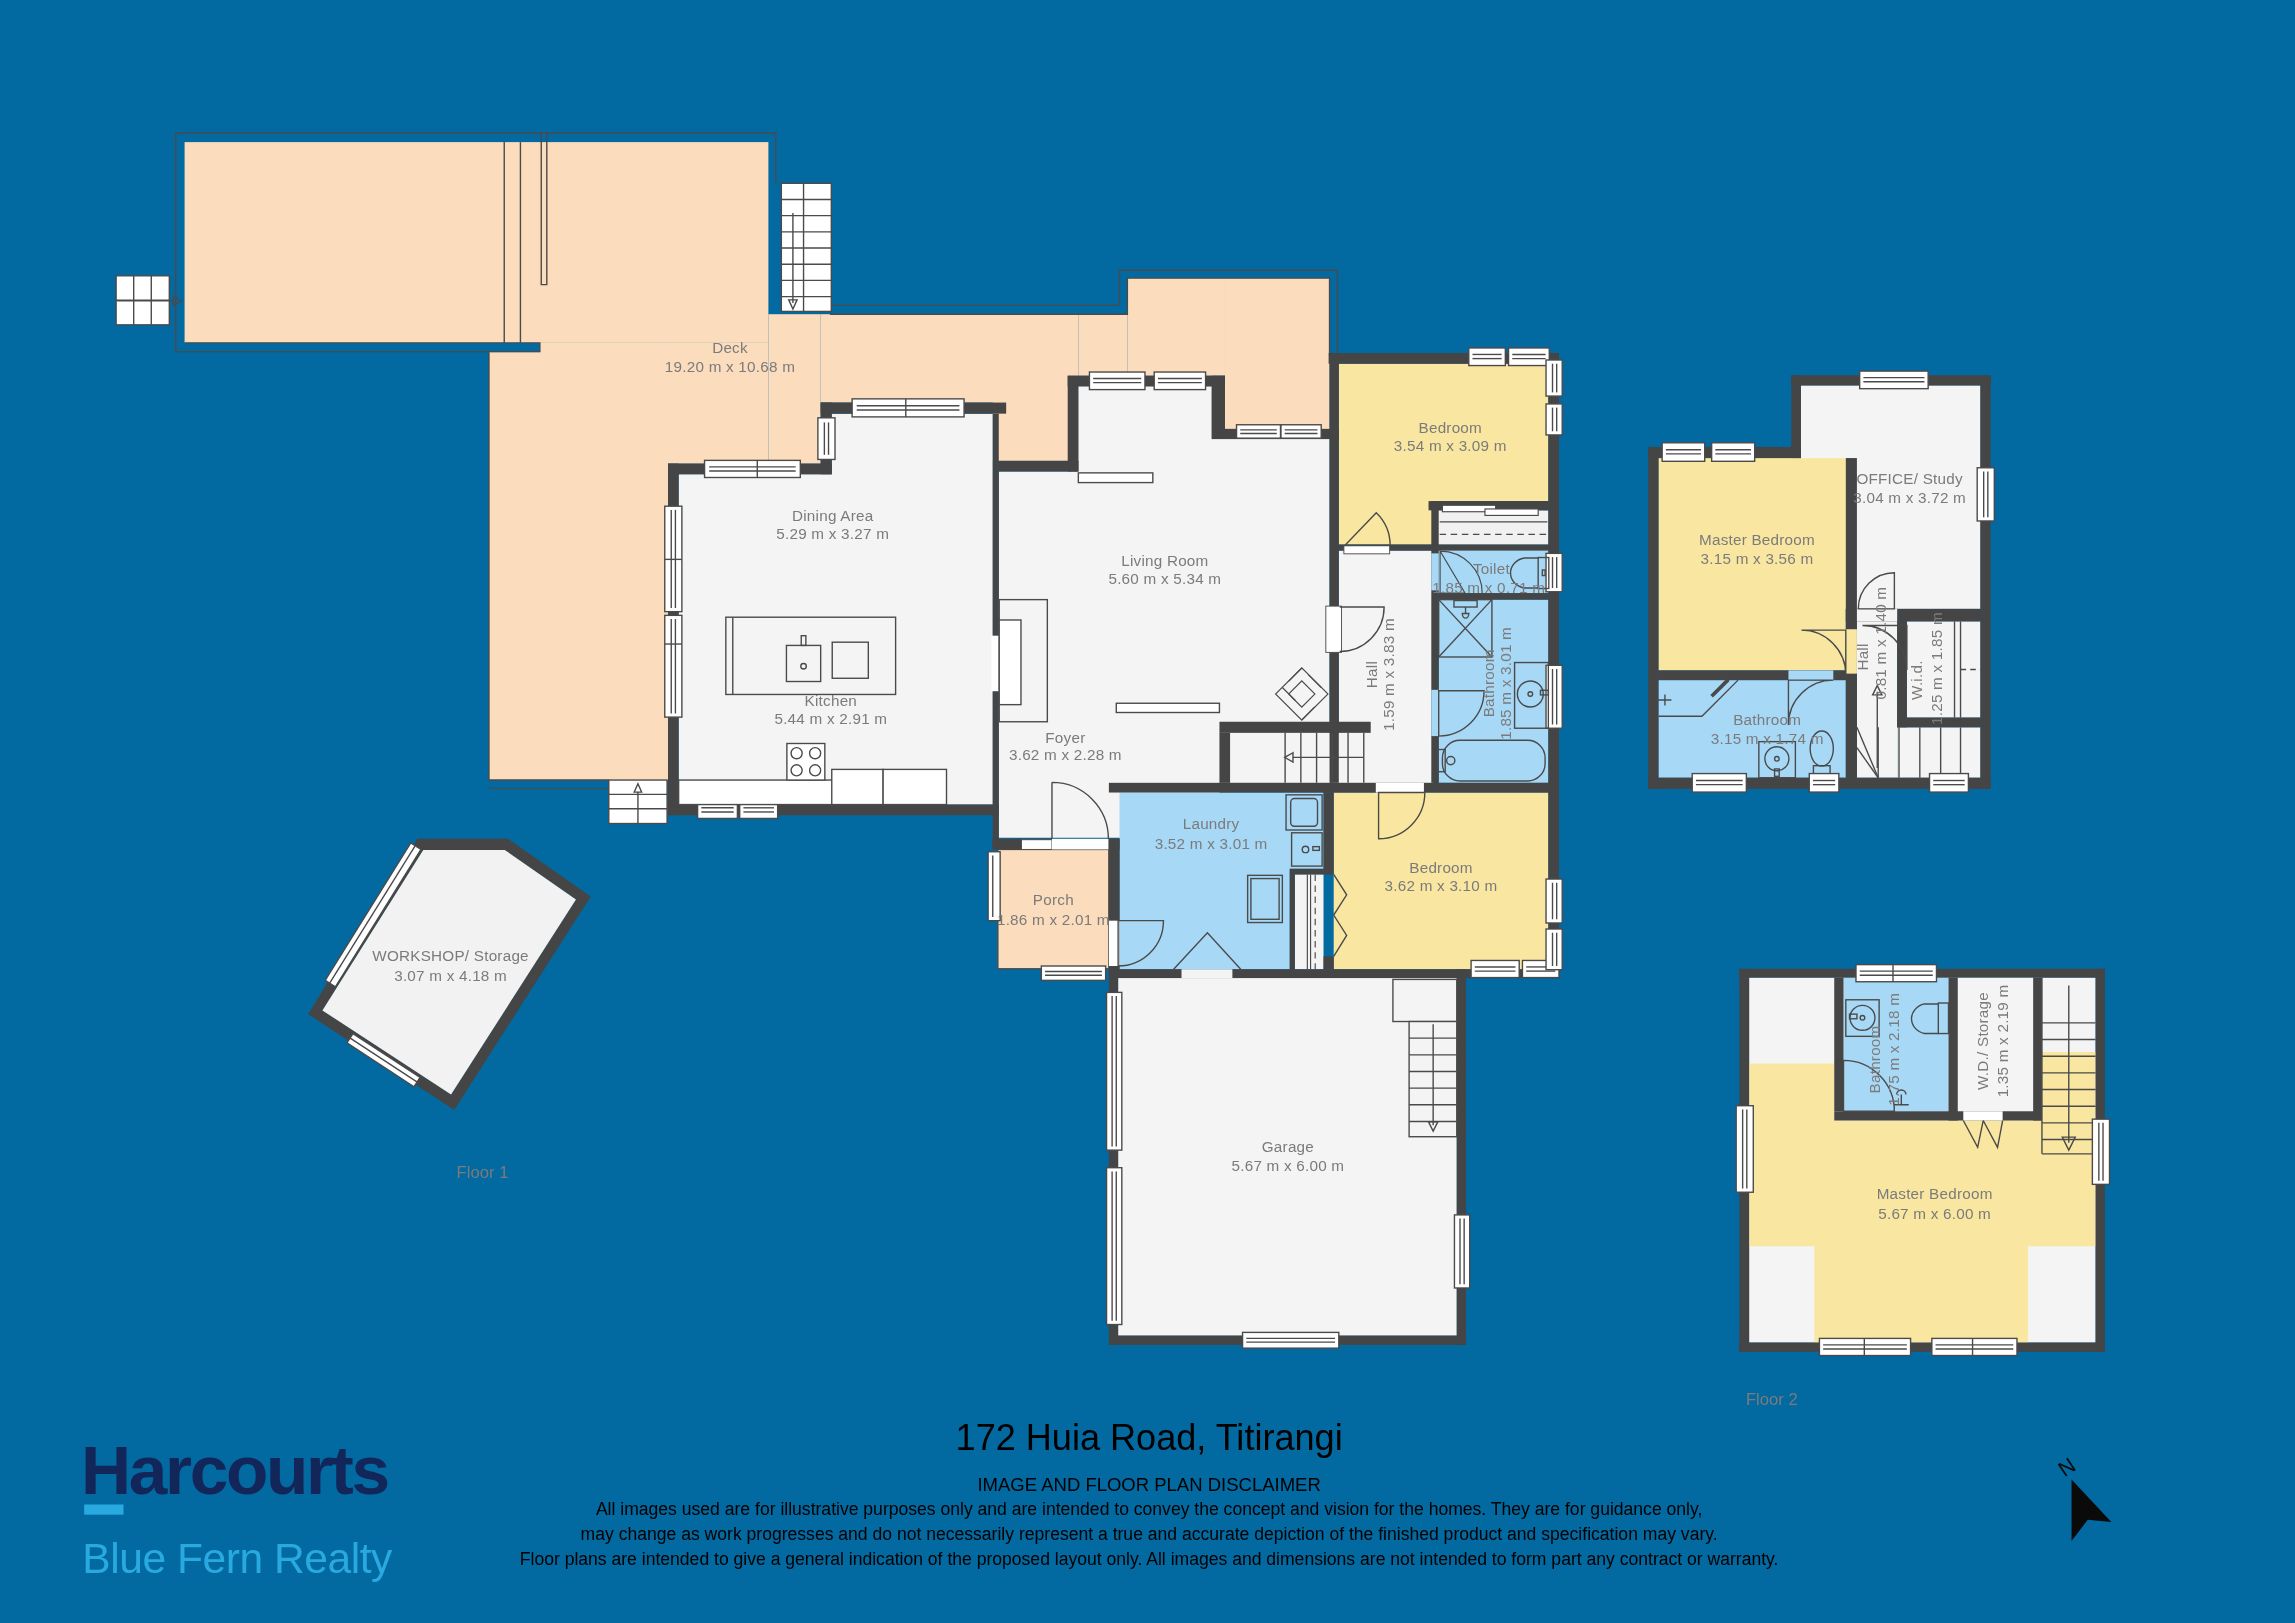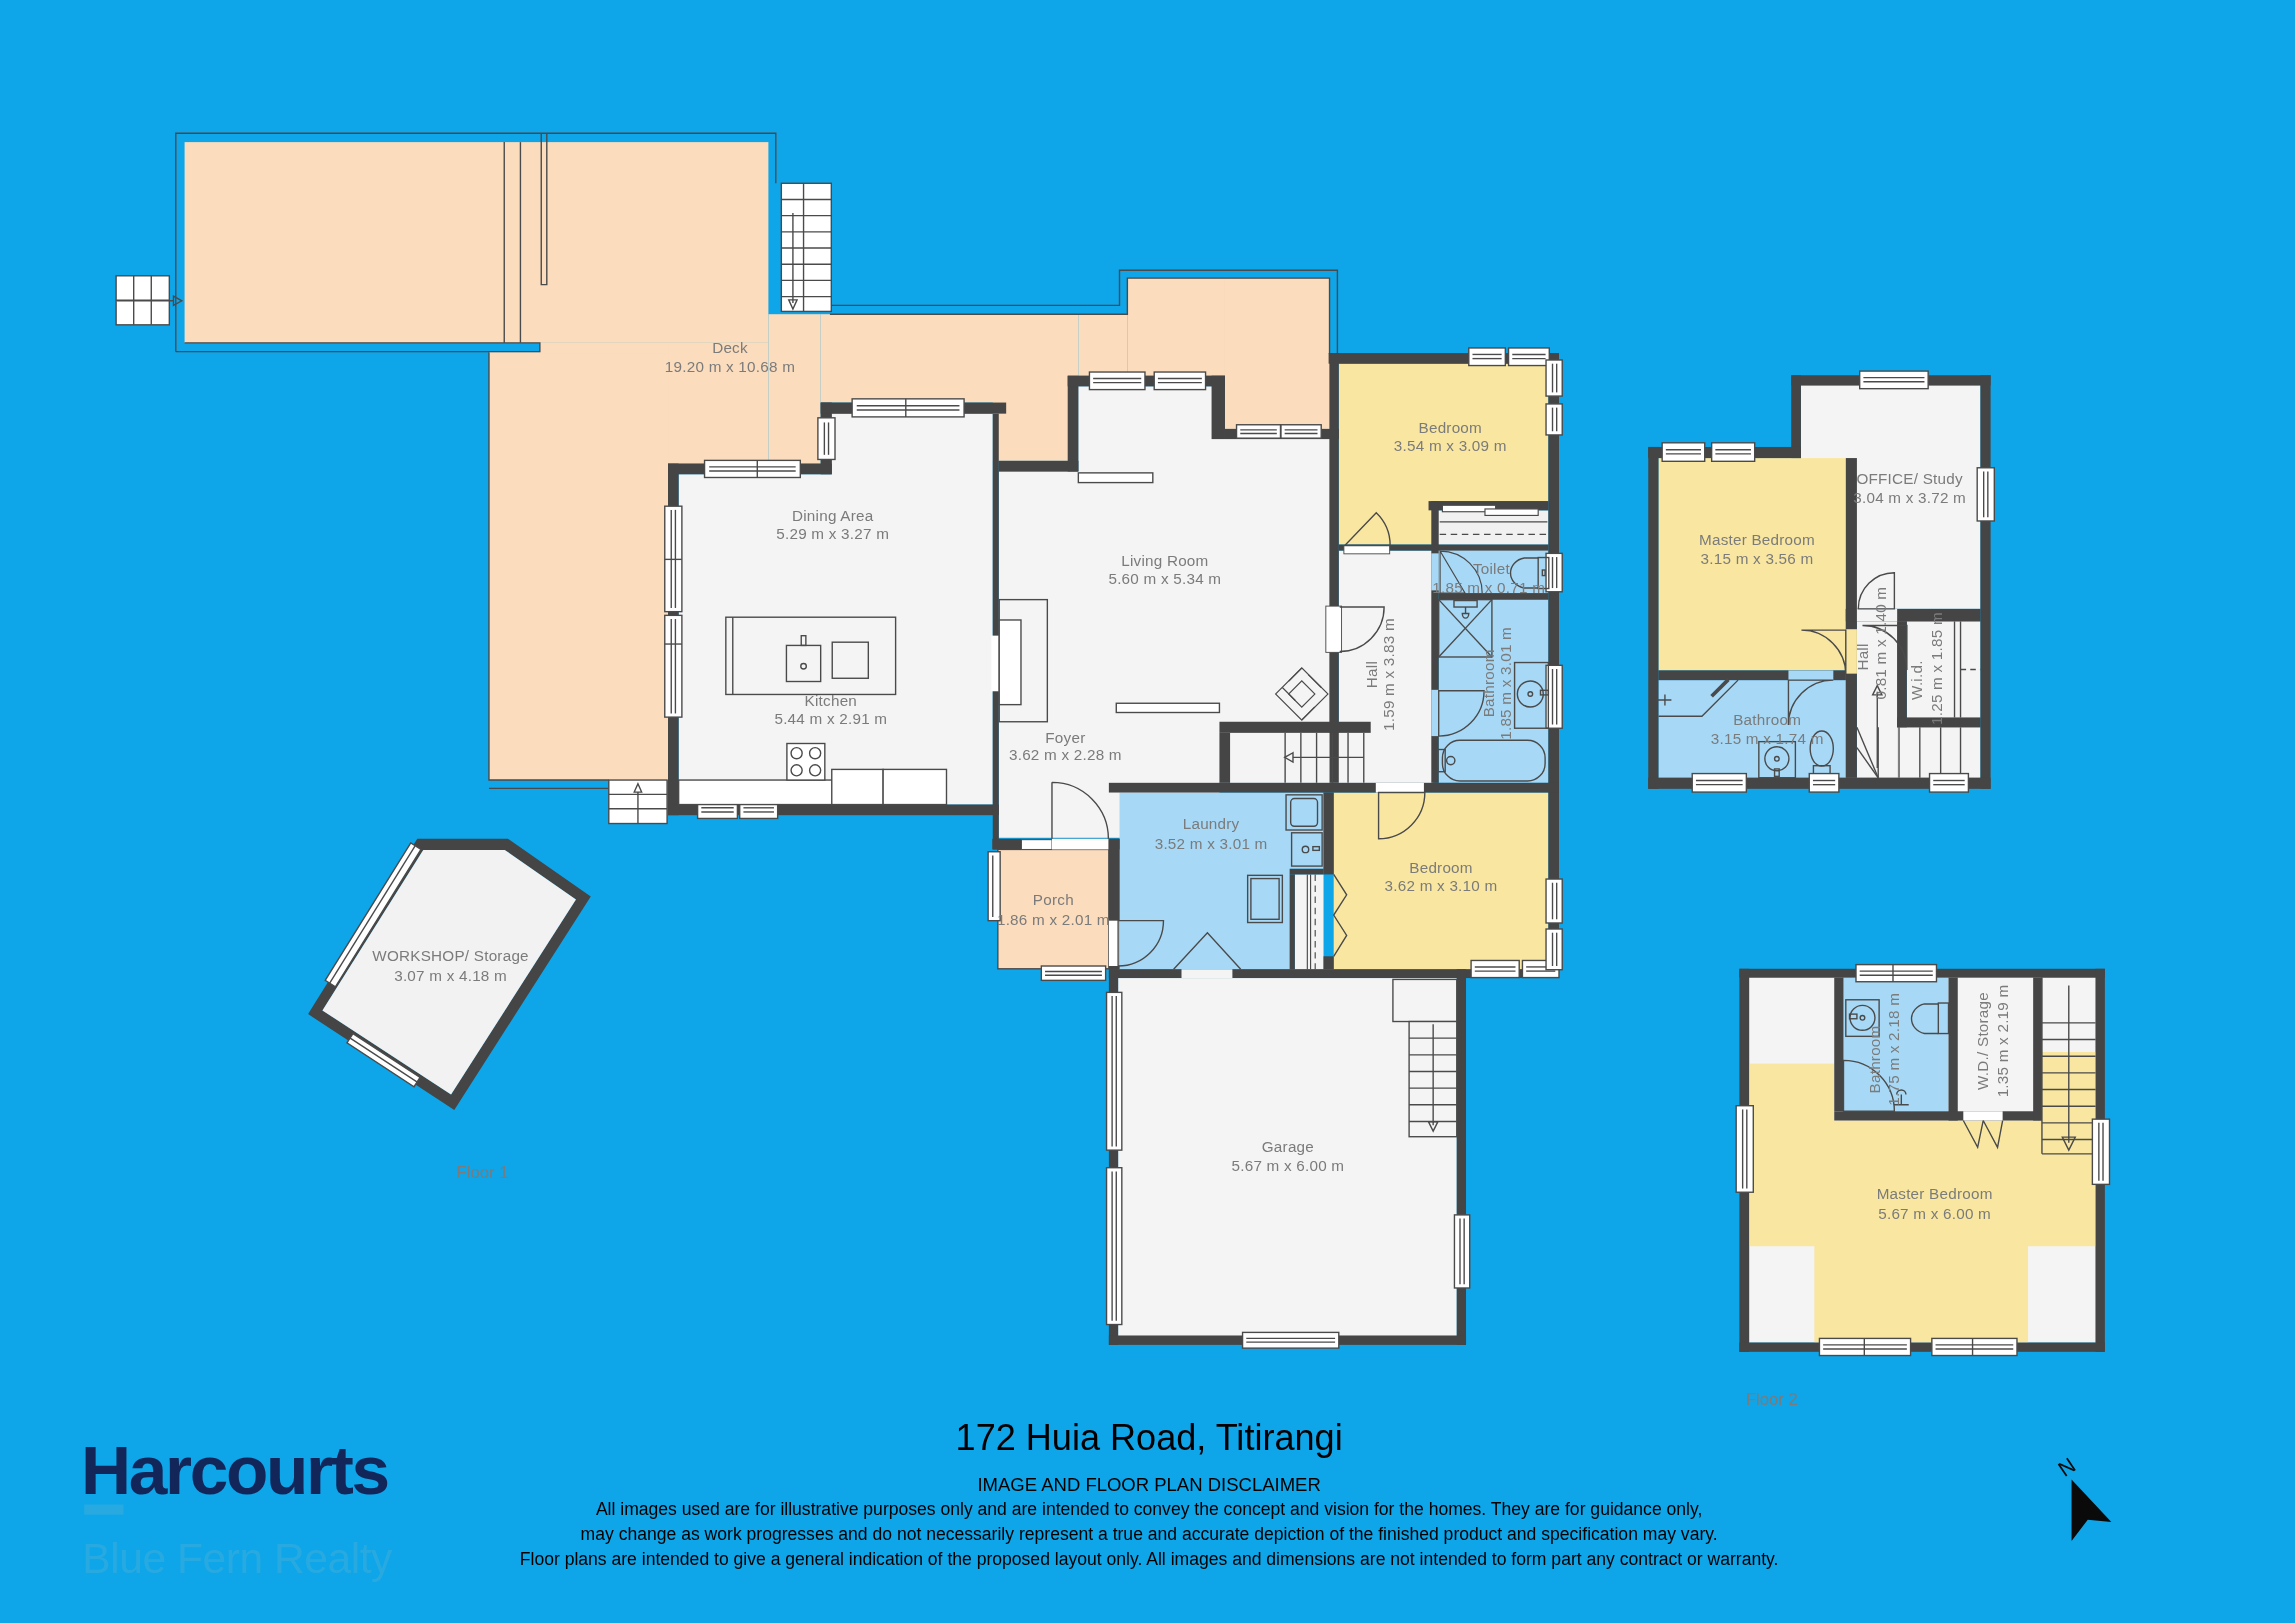--- a/index.html
+++ b/index.html
@@ -1,16 +1,16 @@
 <!DOCTYPE html>
 <html style="font-size:7.4px"><head>
 <meta charset="utf-8">
 <style>
 html,body{margin:0;padding:0;background:#ffffff;}
-#page{position:relative;width:2295px;height:1623px;background:#0ea5e9;overflow:hidden;
+#page{position:relative;width:2295px;height:1623px;background:#0369a1;overflow:hidden;
 font-family:"Liberation Sans",sans-serif;}
 svg{position:absolute;top:0;left:0;}
 .rl{fill:#7b7b7b;font-size:33px;font-family:"Liberation Sans",sans-serif;letter-spacing:0.5px;dominant-baseline:central;}
 .fl{fill:#7b7b7b;font-size:36px;font-family:"Liberation Sans",sans-serif;dominant-baseline:central;}
 </style>
 </head>
 <body>
 <div id="page">
 <svg width="2295" height="1623" viewBox="0 0 4961 3508">
 

